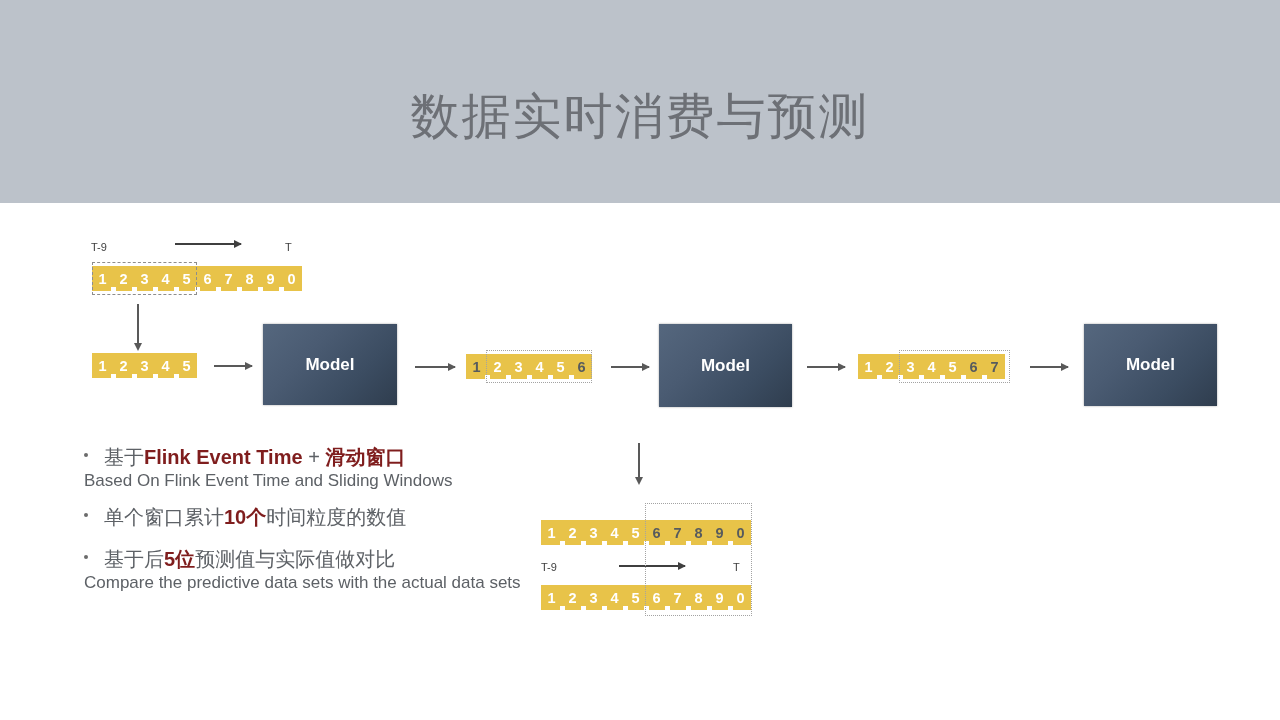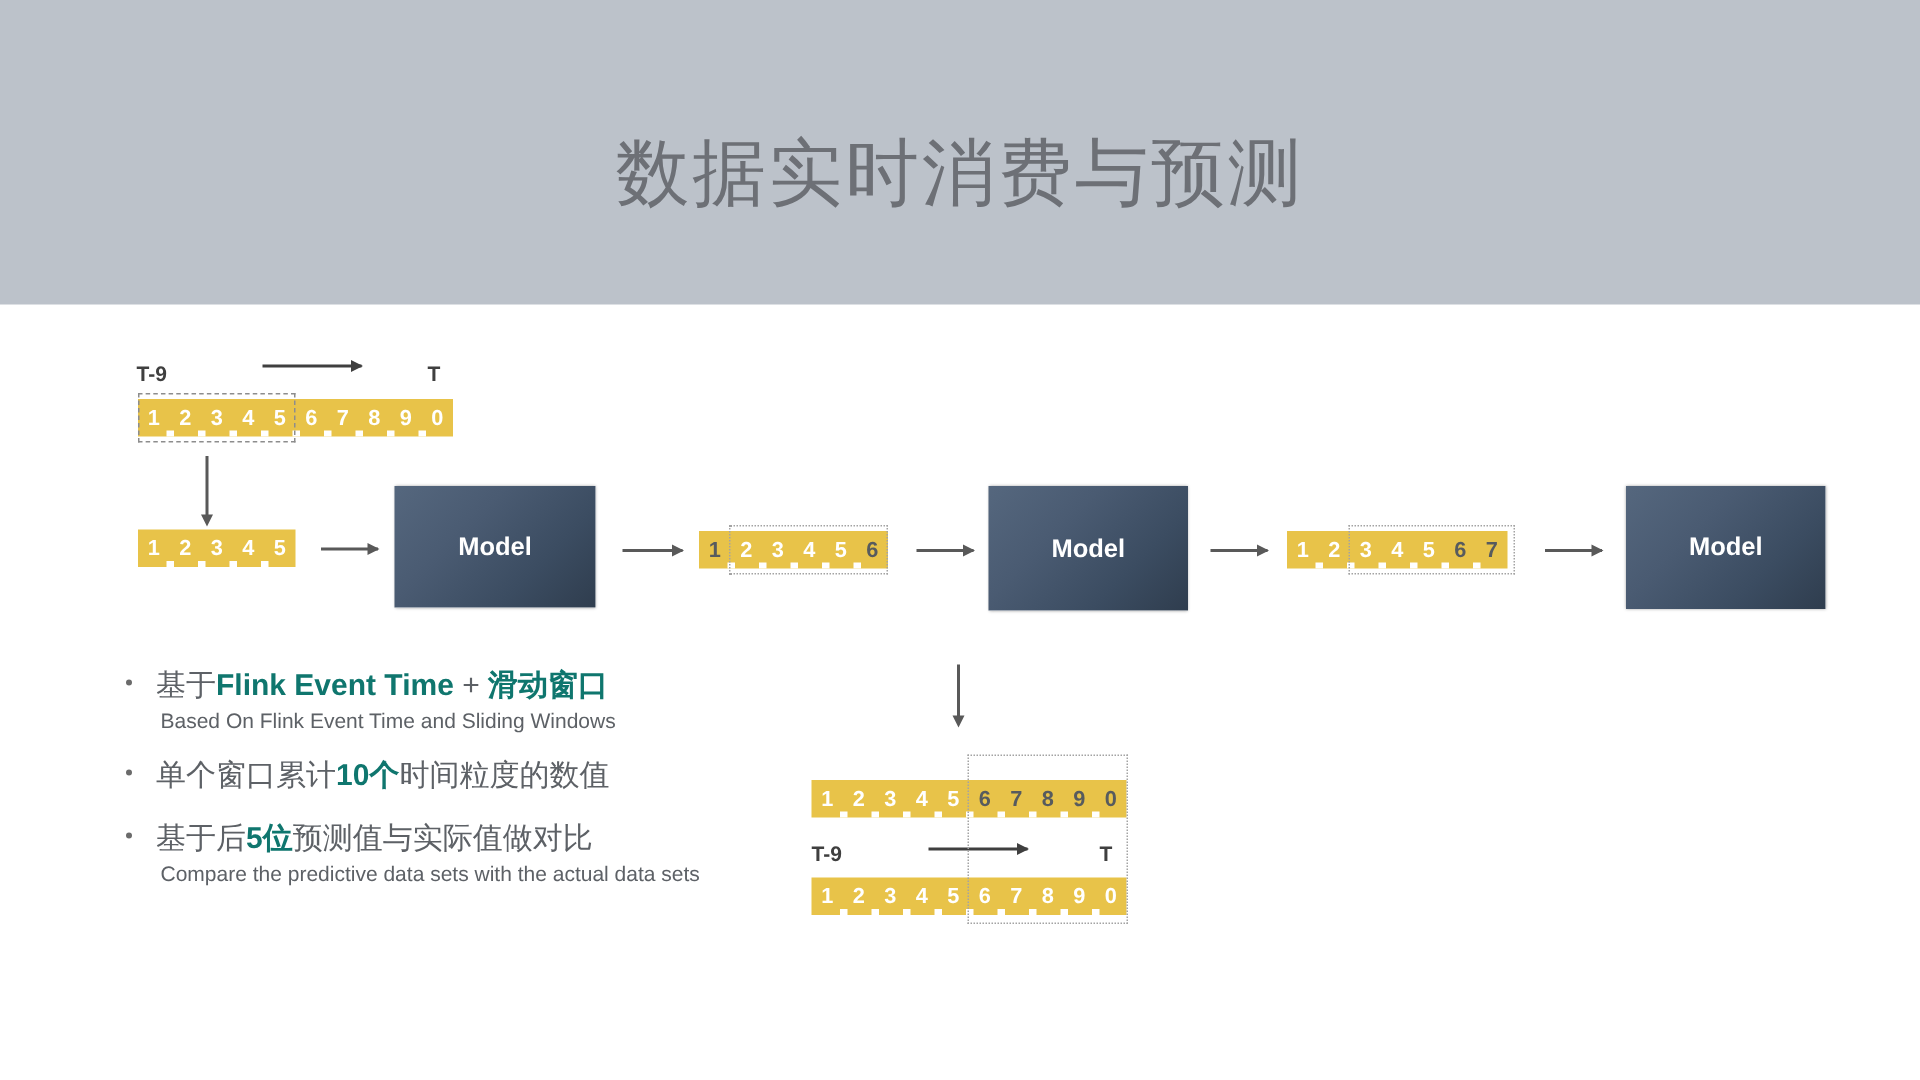--- a/index.html
+++ b/index.html
@@ -97,40 +97,40 @@
   .arrow-v{position:absolute;width:2px;background:#595959;}
   .arrow-v::after{
     content:"";position:absolute;bottom:-7px;left:-3px;
     border-top:8px solid #595959;
     border-left:4px solid transparent;
     border-right:4px solid transparent;
   }
 
   .tlabel{
     position:absolute;
-    font-size:14px;font-weight:bold;color:#3f3f3f;
+    font-size:11px;font-weight:normal;color:#3f3f3f;
   }
 
   
   .bullets{position:absolute;left:84px;top:444px;width:470px;}
   .bullet{position:relative;margin-bottom:14px;}
   .bullet .dot{
     position:absolute;left:0;top:9px;
     width:4px;height:4px;border-radius:50%;background:#6b6b6b;
   }
   .bullet .cn{
     margin-left:20px;
     font-size:20px;line-height:26px;
     color:#5d6166;
     white-space:nowrap;
   }
-  .bullet .cn .hl{color:#0f766e;font-weight:bold;}
+  .bullet .cn .hl{color:#7f1d1d;font-weight:bold;}
   .bullet .en{
-    margin-left:23px;margin-top:3px;
-    font-size:14px;line-height:15px;color:#5d6166;
+    margin-top:3px;
+    font-size:17px;line-height:15px;color:#5d6166;
     white-space:nowrap;
   }
 </style>
 </head>
 <body>
 
 <div id="slide">
 
   <div class="header-band"></div>
 

